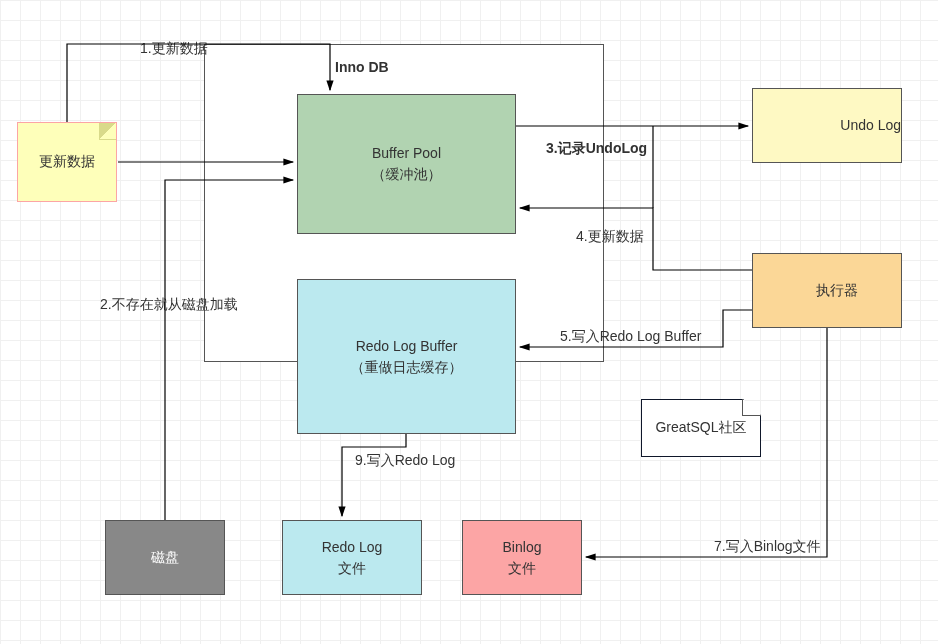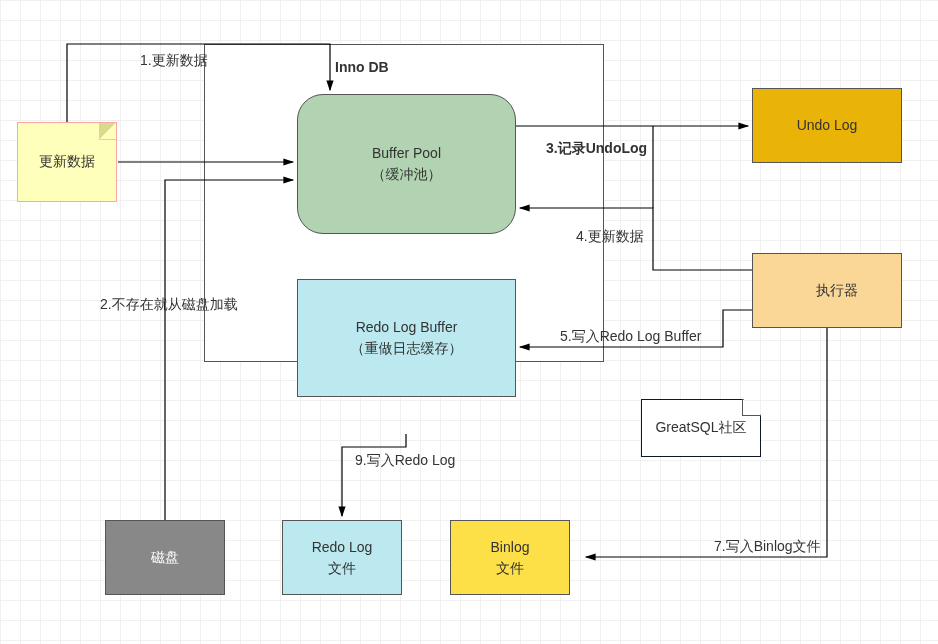--- a/index.html
+++ b/index.html
@@ -45,58 +45,58 @@
 <body>
 
 <div class="box" style="left:204px;top:44px;width:400px;height:318px;background:#fff;align-items:flex-start;justify-content:flex-start;padding:12px 0 0 130px;font-weight:600;">
   <span>Inno DB</span>
 </div>
 
 <div class="note" style="left:17px;top:122px;width:100px;height:80px;">
   <span>更新数据</span>
 </div>
 
-<div class="box" style="left:297px;top:94px;width:219px;height:140px;background:#b1d3b1;border-radius:26px;">
+<div class="box" style="left:297px;top:94px;width:219px;height:140px;background:#b1d3b1;">
   <span>Buffer Pool</span>
   <span>（缓冲池）</span>
 </div>
 
-<div class="box" style="left:297px;top:279px;width:219px;height:118px;background:#bbe9ef;justify-content:center;">
+<div class="box" style="left:297px;top:279px;width:219px;height:155px;background:#bbe9ef;justify-content:center;">
   <span>Redo Log Buffer</span>
   <span>（重做日志缓存）</span>
 </div>
 
-<div class="box" style="left:752px;top:88px;width:150px;height:75px;background:#eab308;">
+<div class="box" style="left:752px;top:88px;width:150px;height:75px;background:#fef9c3;align-items:flex-end;">
   <span>Undo Log</span>
 </div>
 
 <div class="box" style="left:752px;top:253px;width:150px;height:75px;background:#fbd797;padding-left:20px;">
   <span>执行器</span>
 </div>
 
 <div style="position:absolute;left:641px;top:399px;width:120px;height:58px;background:#fff;border:1px solid #0f172a;display:flex;align-items:center;justify-content:center;box-sizing:border-box;clip-path:polygon(0 0,85% 0,100% 28%,100% 100%,0 100%);">
   <span>GreatSQL社区</span>
 </div>
 <div style="position:absolute;left:742px;top:399px;width:19px;height:17px;border-left:1px solid #555;border-bottom:1px solid #555;box-sizing:border-box;"></div>
 
 <div class="box" style="left:105px;top:520px;width:120px;height:75px;background:#888888;color:#ffffff;">
   <span>磁盘</span>
 </div>
 
-<div class="box" style="left:282px;top:520px;width:120px;height:75px;background:#bbe9ef;">
+<div class="box" style="left:282px;top:520px;width:140px;height:75px;background:#bbe9ef;">
   <span>Redo Log</span>
   <span>文件</span>
 </div>
 
-<div class="box" style="left:450px;top:520px;width:120px;height:75px;background:#fde047;">
+<div class="box" style="left:462px;top:520px;width:120px;height:75px;background:#fca5a5;">
   <span>Binlog</span>
   <span>文件</span>
 </div>
 
-<div class="lbl" style="left:140px;top:52px;">1.更新数据</div>
+<div class="lbl" style="left:140px;top:40px;">1.更新数据</div>
 <div class="lbl" style="left:100px;top:296px;">2.不存在就从磁盘加载</div>
 <div class="lbl" style="left:546px;top:140px;font-weight:bold;">3.记录UndoLog</div>
 <div class="lbl" style="left:576px;top:228px;">4.更新数据</div>
 <div class="lbl" style="left:560px;top:328px;">5.写入Redo Log Buffer</div>
 <div class="lbl" style="left:355px;top:452px;">9.写入Redo Log</div>
 <div class="lbl" style="left:714px;top:538px;">7.写入Binlog文件</div>
 
 <svg>
   <defs>
     <marker id="arrow" markerWidth="10" markerHeight="10" refX="8" refY="3" orient="auto" markerUnits="strokeWidth">

